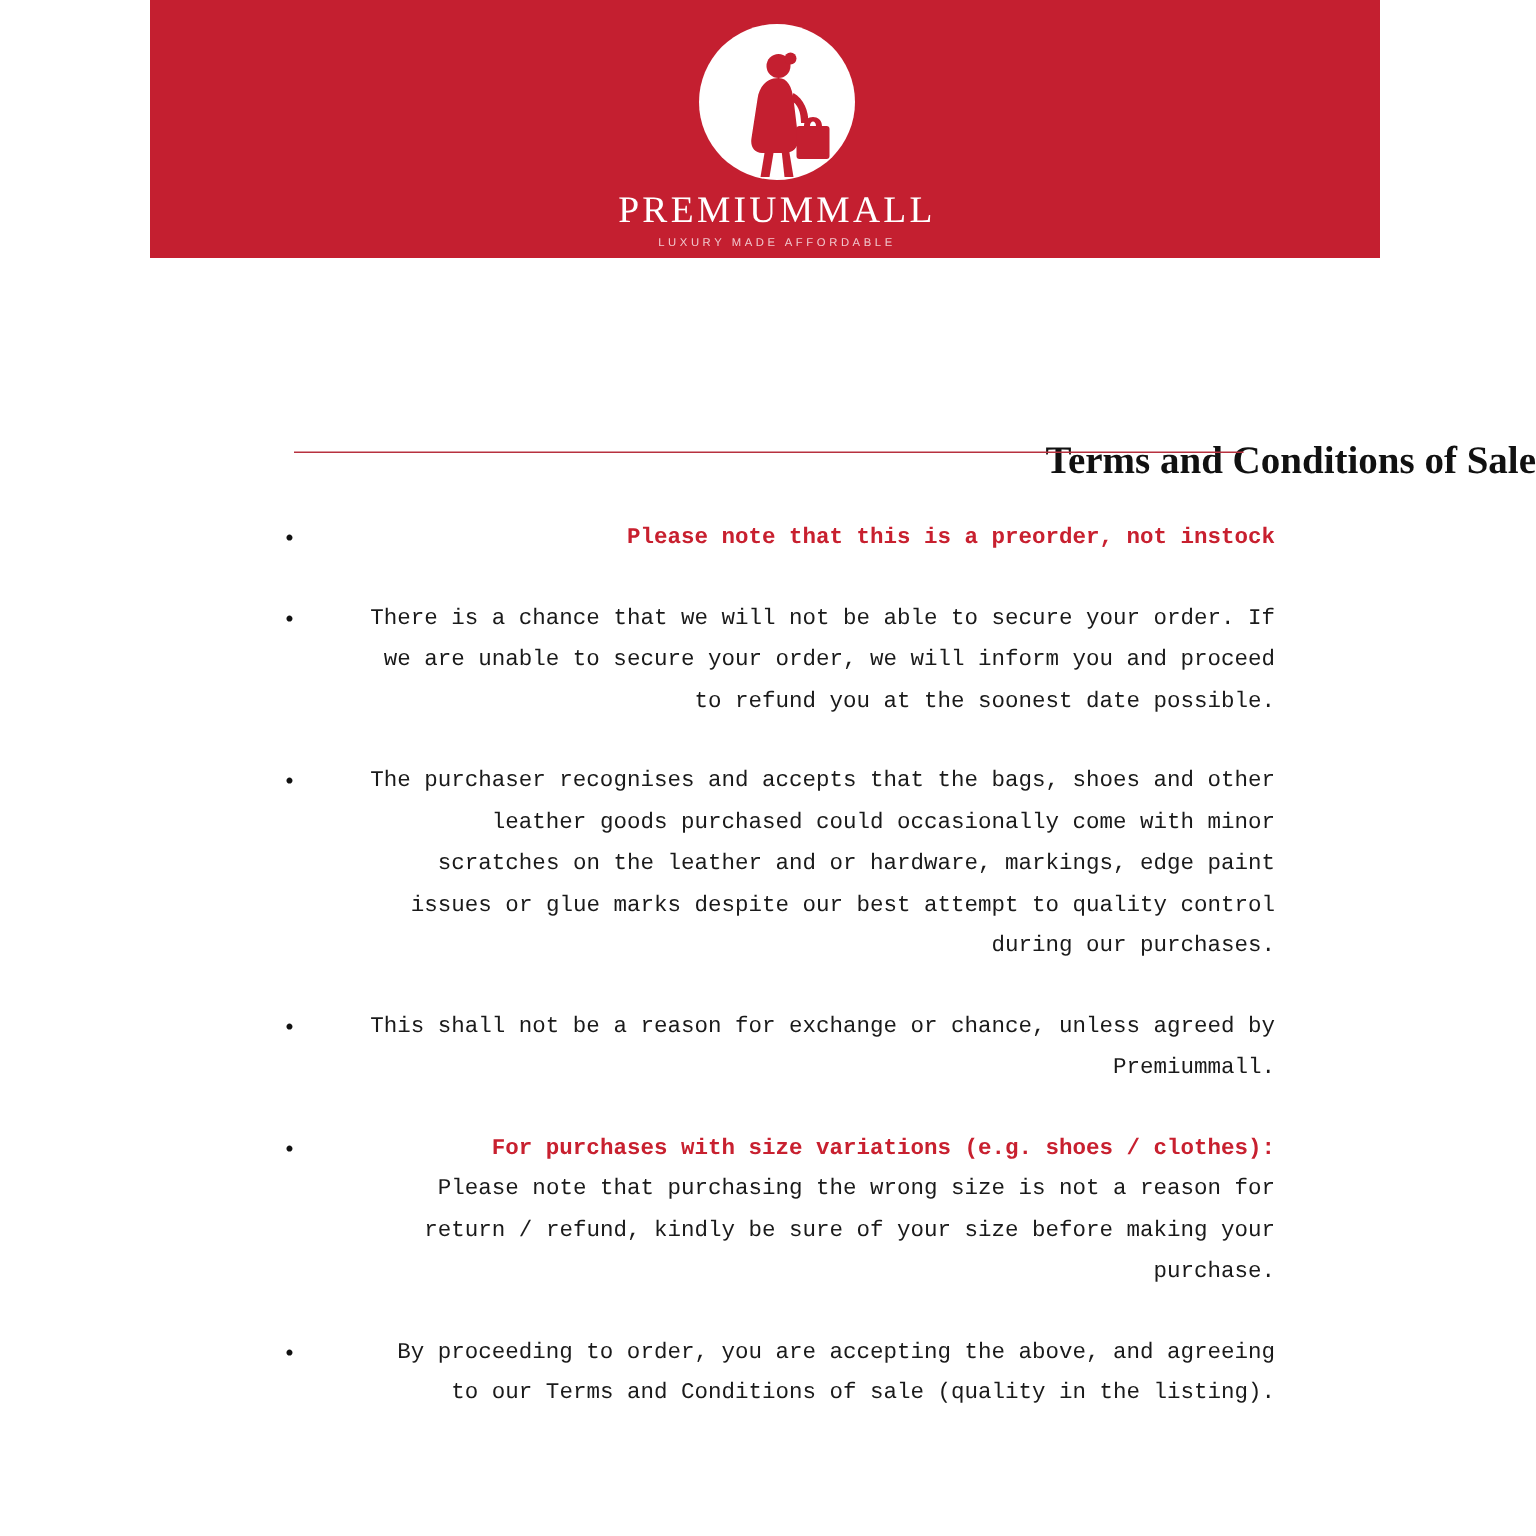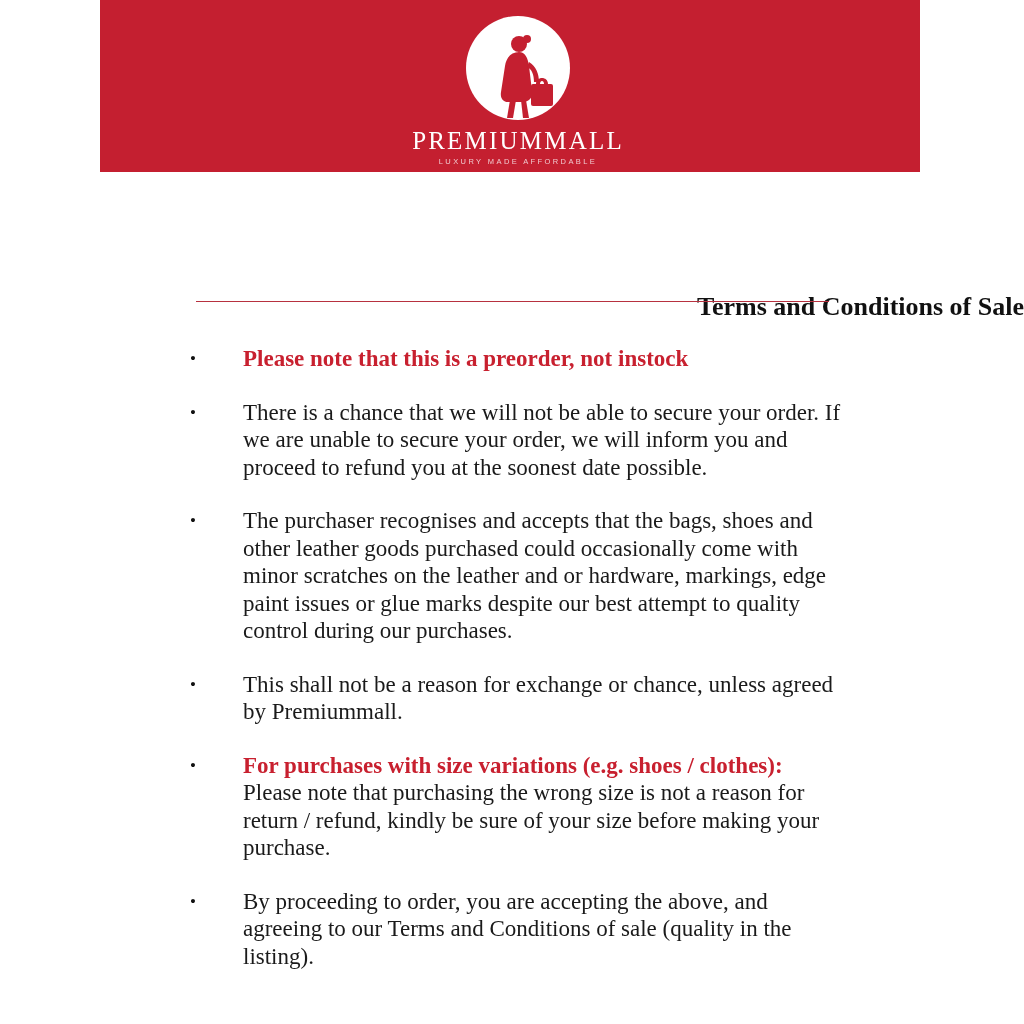--- a/index.html
+++ b/index.html
@@ -122,24 +122,25 @@
     width: 53px;
     flex: 0 0 53px;
     font-family: "Liberation Serif", serif;
     font-size: 17px;
     line-height: 27.5px;
     color: #111111;
   }
 
   .bullet-text {
     flex: 1 1 auto;
-    font-family: Liberation Serif, serif;
-    font-size: 23px;
+    font-family: Liberation Mono, monospace;
+    font-size: 15px;
     line-height: 27.5px;
     color: #1a1a1a;
+    text-align: right;
   }
 
   .bullet-text.highlight,
   .lead-highlight {
     color: #c8202f;
     font-weight: bold;
   }
 
   .lead-highlight {
     display: block;

